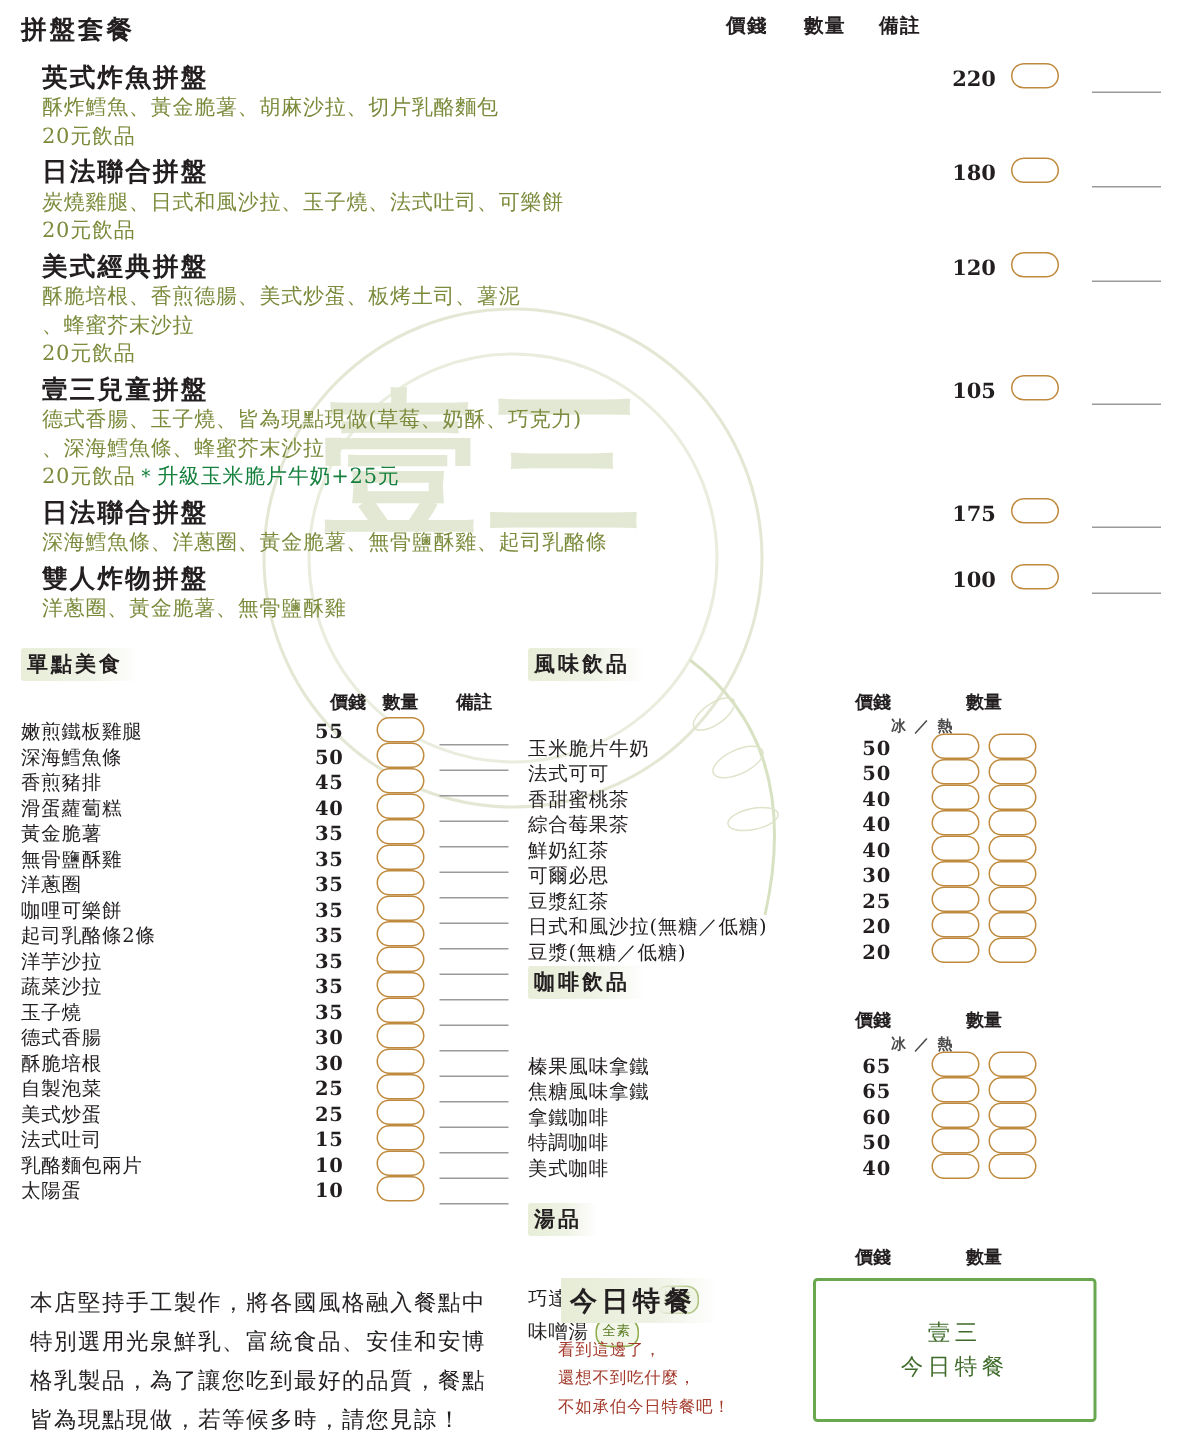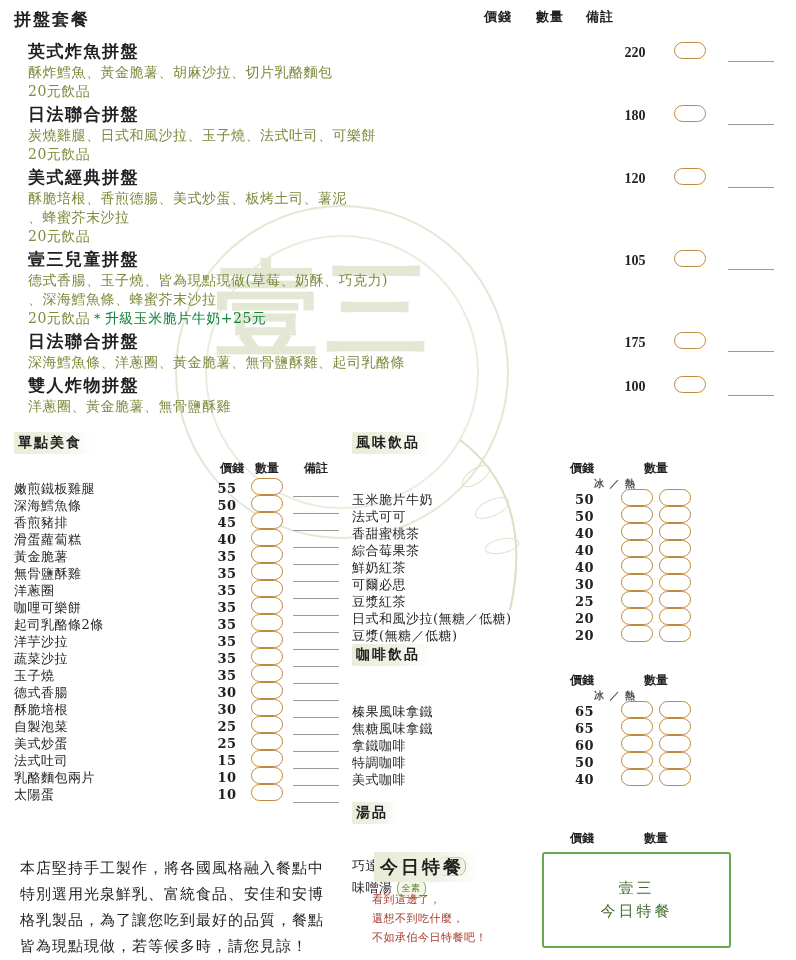--- a/index.html
+++ b/index.html
@@ -103,21 +103,21 @@
     letter-spacing: .5px;
     line-height: 19px;
   }
   .combo .desc .upg { color: #15803d; }
   .combo .rowright {
     position: absolute;
     right: 0; top: 2px;
     display: flex; align-items: center;
     width: 190px;
   }
-  .combo .rowright .price { width: 58px; text-align: center; font-family: Liberation Serif, serif; }
+  .combo .rowright .price { width: 58px; text-align: right; }
   .combo .rowright .q { width: 52px; text-align: center; }
   .combo .rowright .n { width: 70px; text-align: center; }
 
   
   .panel-title {
     display: inline-block;
     font-size: 14px;
     font-weight: 700;
     letter-spacing: 2px;
     padding: 2px 10px 2px 4px;
@@ -137,21 +137,21 @@
 
   .item-row {
     display: flex;
     align-items: center;
     font-size: 13px;
     line-height: 17px;
     height: 17px;
     letter-spacing: .5px;
   }
   .item-row .nm { flex: 0 0 auto; }
-  .item-row .pr { text-align: center; font-weight: 700; }
+  .item-row .pr { text-align: left; font-weight: 700; }
   .item-row .qv { text-align: center; }
   .item-row .nt { text-align: center; }
 
   
   #left-col .item-row .nm { width: 196px; }
   #left-col .item-row .pr { width: 34px; }
   #left-col .item-row .qv { width: 46px; }
   #left-col .item-row .nt { width: 52px; }
   #left-col .hdrow .nm { width: 196px; }
   #left-col .hdrow .pr { width: 34px; text-align: right;}

